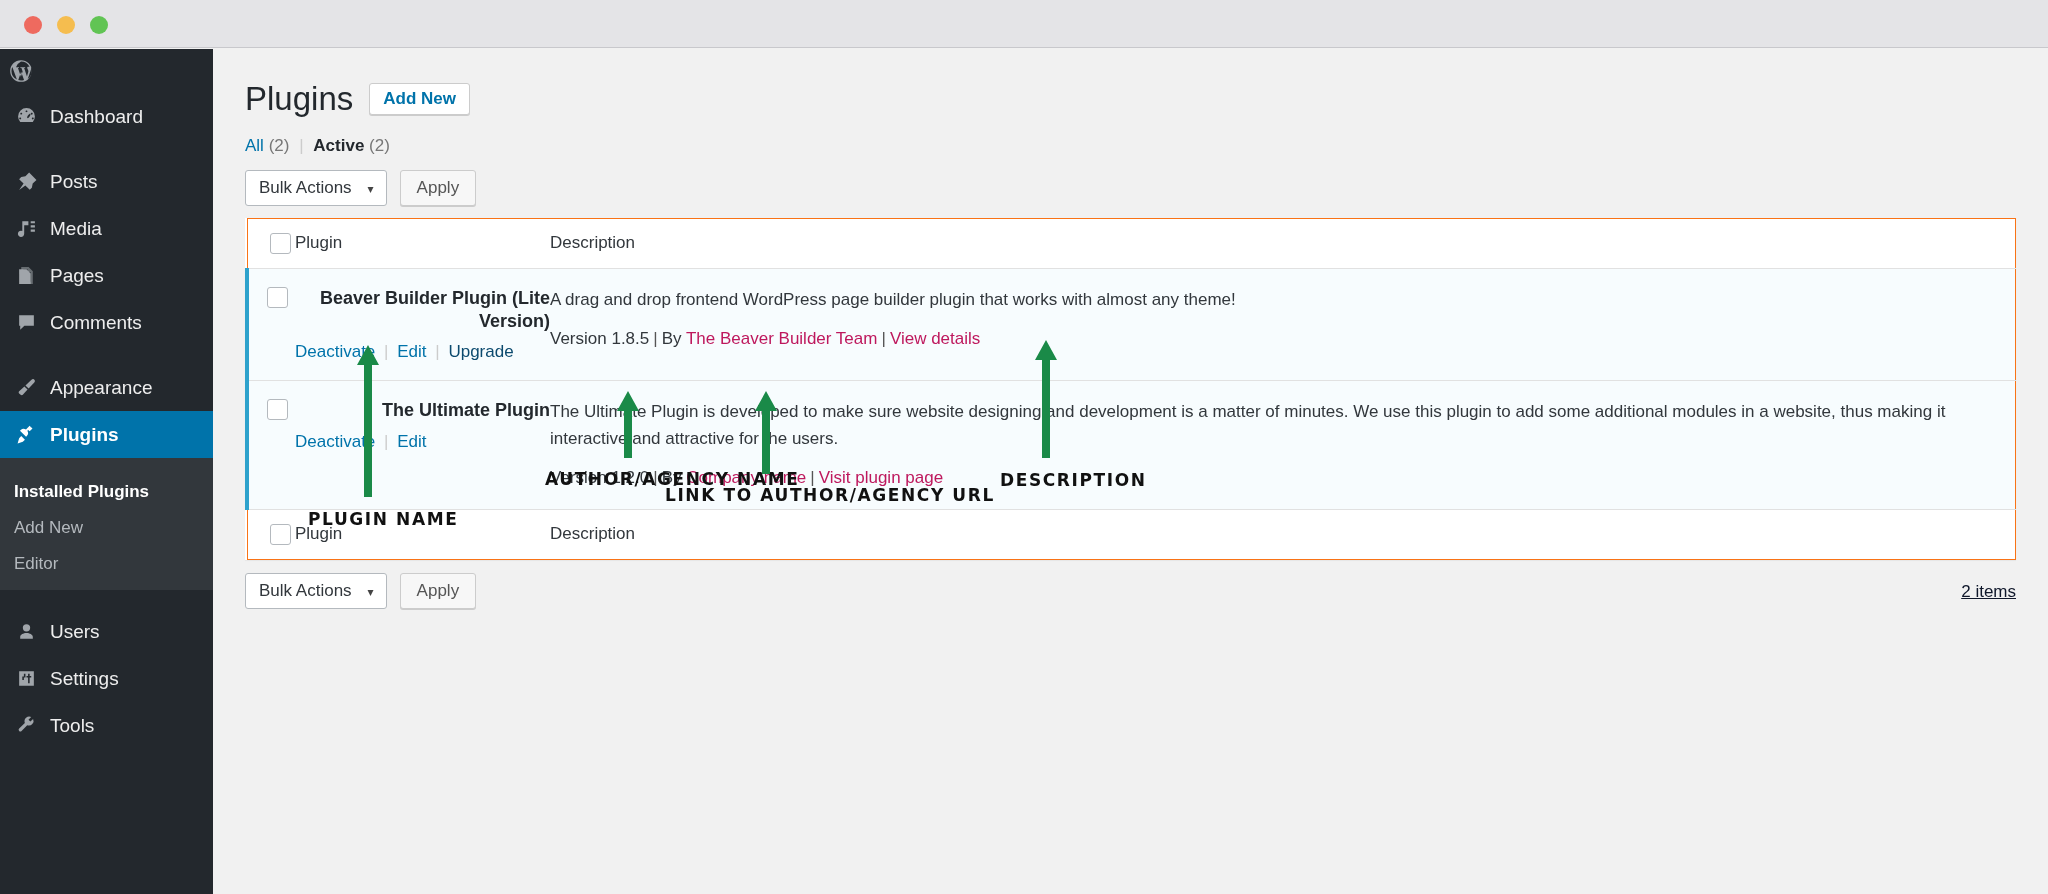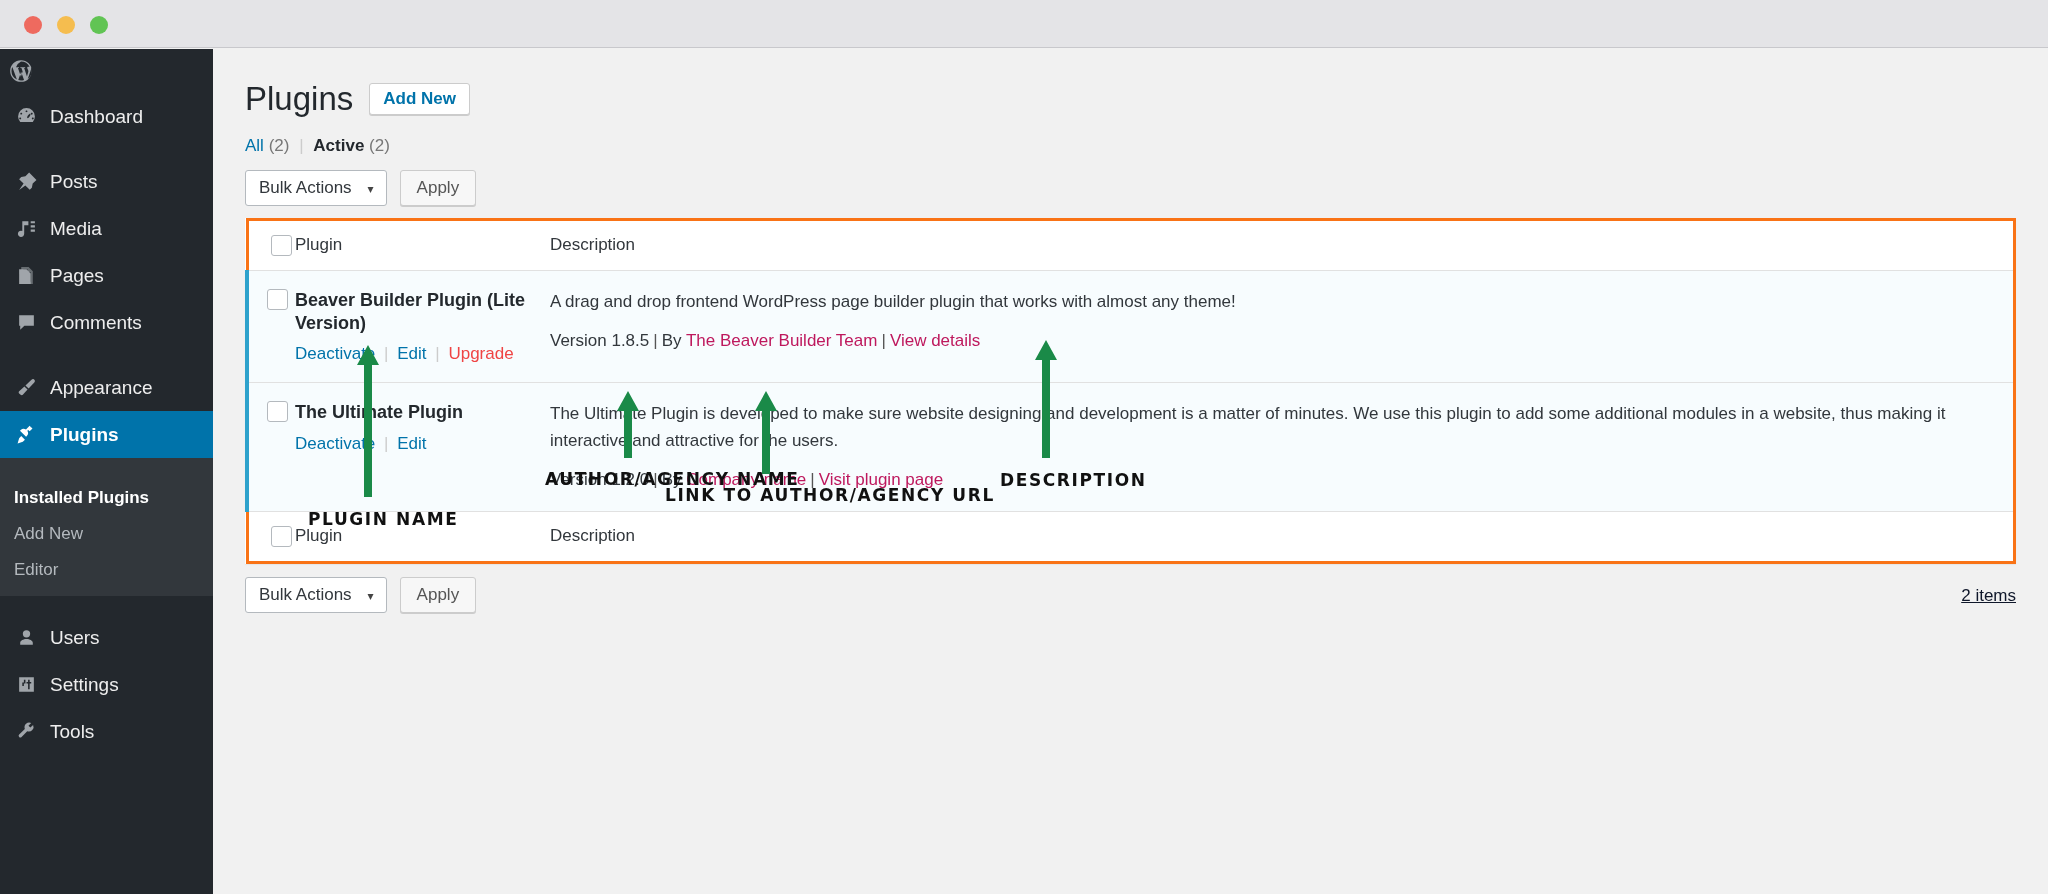--- a/index.html
+++ b/index.html
@@ -53,21 +53,21 @@
   .menu-item .mi-icon svg { display:block; }
   .menu-item.current {
     background: #0073aa; color: #fff; font-weight: 600;
   }
   .menu-item.current .mi-icon { color: #fff; }
   .menu-item.current::after {
     content: ""; position: absolute; right: -8px; top: 50%;
     margin-top: -8px; border-style: solid; border-width: 8px 0 8px 8px;
     border-color: transparent transparent transparent #0073aa;
   }
-  #submenu-plugins { background: #32373c; padding: 22px 0 8px 0; }
+  #submenu-plugins { background: #32373c; padding: 16px 0 8px 0; }
   .submenu-item {
     padding: 5px 0 5px 14px; font-size: 17px; color: #b4b9be;
     line-height: 26px; cursor: pointer;
   }
   .submenu-item.current { color: #fff; font-weight: 700; }
   #collapse-menu {
     display: flex; align-items: center; height: 46px; padding-left: 10px;
     color: #b4b9be; font-size: 18px; cursor: pointer; margin-top: 8px;
   }
   #collapse-menu .mi-icon { width: 32px; margin-right: 8px; display:flex;
@@ -114,21 +114,21 @@
     box-shadow: 0 1px 0 #ccc;
   }
   #items-count {
     position: absolute; right: 0; top: 9px;
     font-size: 17px; color: #0f172a; text-decoration: underline;
   }
 
   
   #plugins-table {
     margin-top: 12px; width: 100%; border-collapse: collapse;
-    background: #fff; border: 3px solid #f97316;
+    background: #fff; border: 1px solid #f97316;
     box-shadow: 0 1px 1px rgba(0,0,0,.04);
     table-layout: fixed;
   }
   #plugins-table th, #plugins-table td { text-align: left; vertical-align: top; }
   .col-cb   { width: 48px; }
   .col-name { width: 255px; }
   .col-desc { width: auto; }
   #plugins-table thead th, #plugins-table tfoot th {
     padding: 14px 0 14px 0; font-size: 17px; font-weight: 400; color: #32373c;
     background: #fff; border-bottom: 1px solid #e1e1e1;
@@ -142,25 +142,25 @@
   }
   .plugin-row { background: #f7fcfe; }
   .plugin-row td {
     padding: 18px 0 18px 0; border-bottom: 1px solid #e1e1e1;
     background: #f7fcfe;
   }
   .plugin-row td.cb-cell {
     border-left: 4px solid #2ea2cc; padding-left: 18px;
   }
   .plugin-title {
-    font-size: 18px; font-weight: 700; color: #23282d; line-height: 1.3;
+    font-size: 18px; font-weight: 700; color: #23282d; line-height: 1.3; text-align: right;
   }
   .row-actions { margin-top: 9px; font-size: 17px; color: #555d66; }
   .row-actions a { color: #0073aa; text-decoration: none; cursor: pointer; }
-  .row-actions a.upgrade-link { color: #ef4444; }
+  .row-actions a.upgrade-link { color: #0c4a6e; }
   .row-actions .sep { color: #ccc; padding: 0 4px; }
   .plugin-desc p {
     font-size: 17px; color: #32373c; line-height: 1.55;
     padding-right: 20px;
   }
   .plugin-desc .plugin-version { margin-top: 13px; color: #32373c; }
   .plugin-desc .plugin-version a { color: #be185d; text-decoration: none; cursor: pointer; }
   .plugin-desc .plugin-version .sep { color: #555; padding: 0 4px; }
 
   

